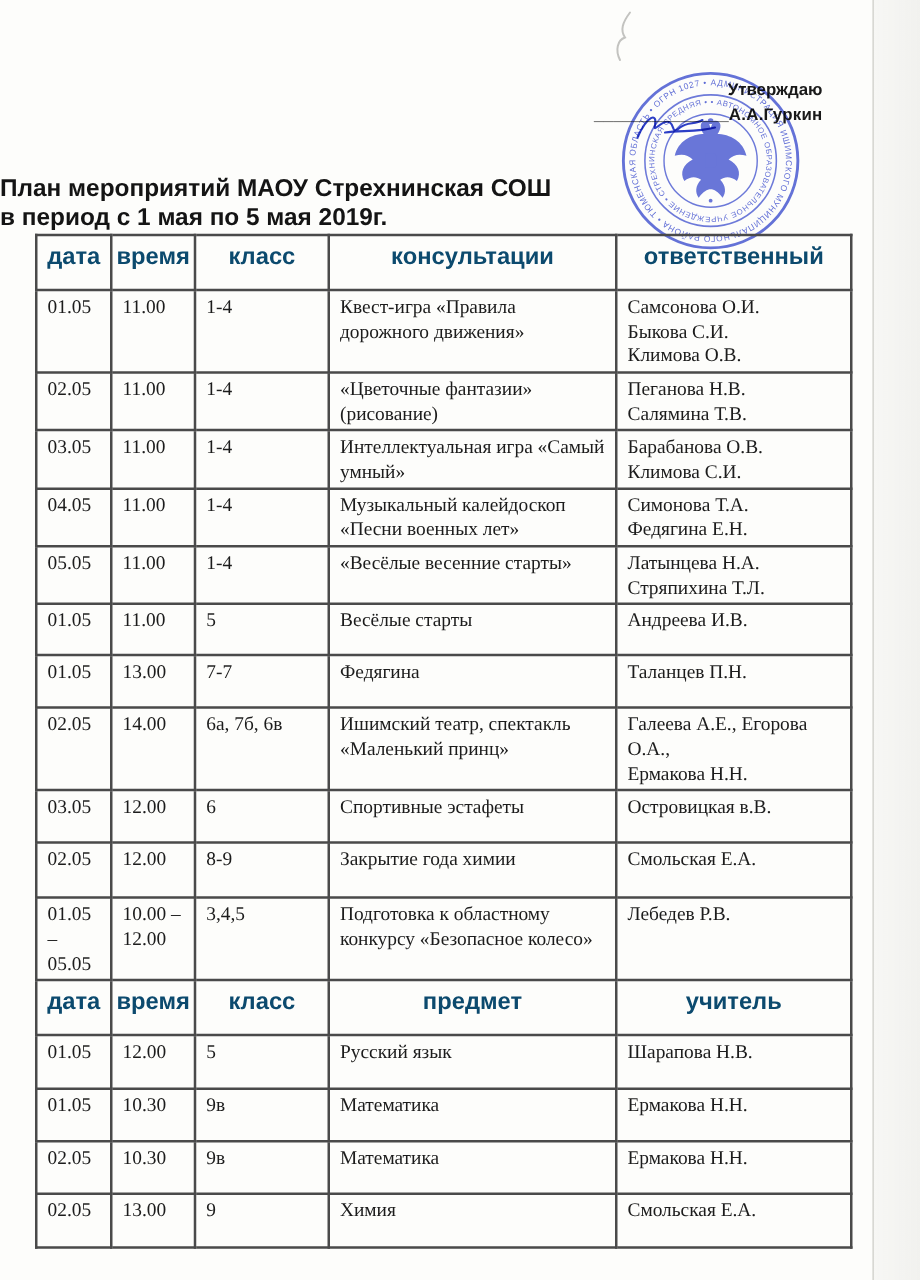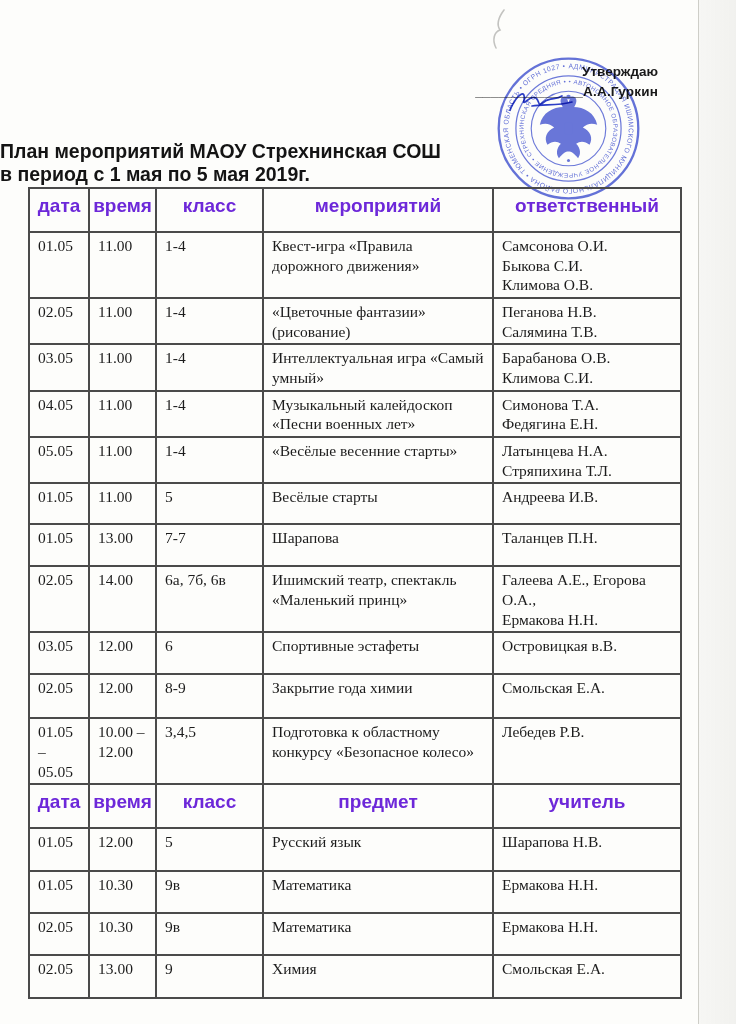--- a/index.html
+++ b/index.html
@@ -42,21 +42,21 @@
   table.plan{
     position:absolute;left:28px;top:187px;width:652px;
     border-collapse:collapse;table-layout:fixed;
     background:transparent;
   }
   table.plan th, table.plan td{
     border:2px solid #4a4a4a;vertical-align:top;overflow:hidden;
   }
   table.plan th{
     font-family:"Liberation Sans", sans-serif;font-weight:bold;
-    font-size:19px;color:#6d28d9;text-align:center;vertical-align:middle;
+    font-size:19px;color:#0c4a6e;text-align:center;vertical-align:middle;
     padding:2px 2px 10px 2px;
   }
   table.plan td{
     font-family:"Liberation Serif", serif;font-size:15.5px;line-height:1.27;
     color:#1c1c1c;padding:3px 6px 2px 8px;
   }
   table.plan tr.section-row td{
     font-family:"Liberation Sans", sans-serif;font-weight:bold;
     font-size:17.5px;text-align:center;vertical-align:middle;
     padding:0 0 8px 0;color:#141414;
@@ -115,21 +115,21 @@
         <col style="width:67px">
         <col style="width:107px">
       <col style="width:230px">
         <col style="width:188px">
     </colgroup>
     <tbody>
         <tr class="head-row" style="height: 44px;">
           <th>дата</th>
           <th>время</th>
           <th>класс</th>
-          <th>мероприятий</th>
+          <th>консультации</th>
           <th>ответственный</th>
         </tr>
         <tr style="height: 50px;">
           <td>01.05</td>
           <td>11.00</td>
           <td>1-4</td>
           <td>Квест-игра «Правила дорожного движения»</td>
           <td>
             <div>Самсонова О.И.</div>
             <div>Быкова С.И.</div>
@@ -182,21 +182,21 @@
           <td>5</td>
           <td>Весёлые старты</td>
           <td>
             <div>Андреева И.В.</div>
           </td>
         </tr>
         <tr style="height: 42px;">
           <td>01.05</td>
           <td>13.00</td>
           <td>7-7</td>
-          <td>Шарапова</td>
+          <td>Федягина</td>
           <td>
             <div>Таланцев П.Н.</div>
           </td>
         </tr>
         <tr style="height: 45px;">
           <td>02.05</td>
           <td>14.00</td>
           <td>6а, 7б, 6в</td>
           <td>Ишимский театр, спектакль «Маленький принц»</td>
           <td>

